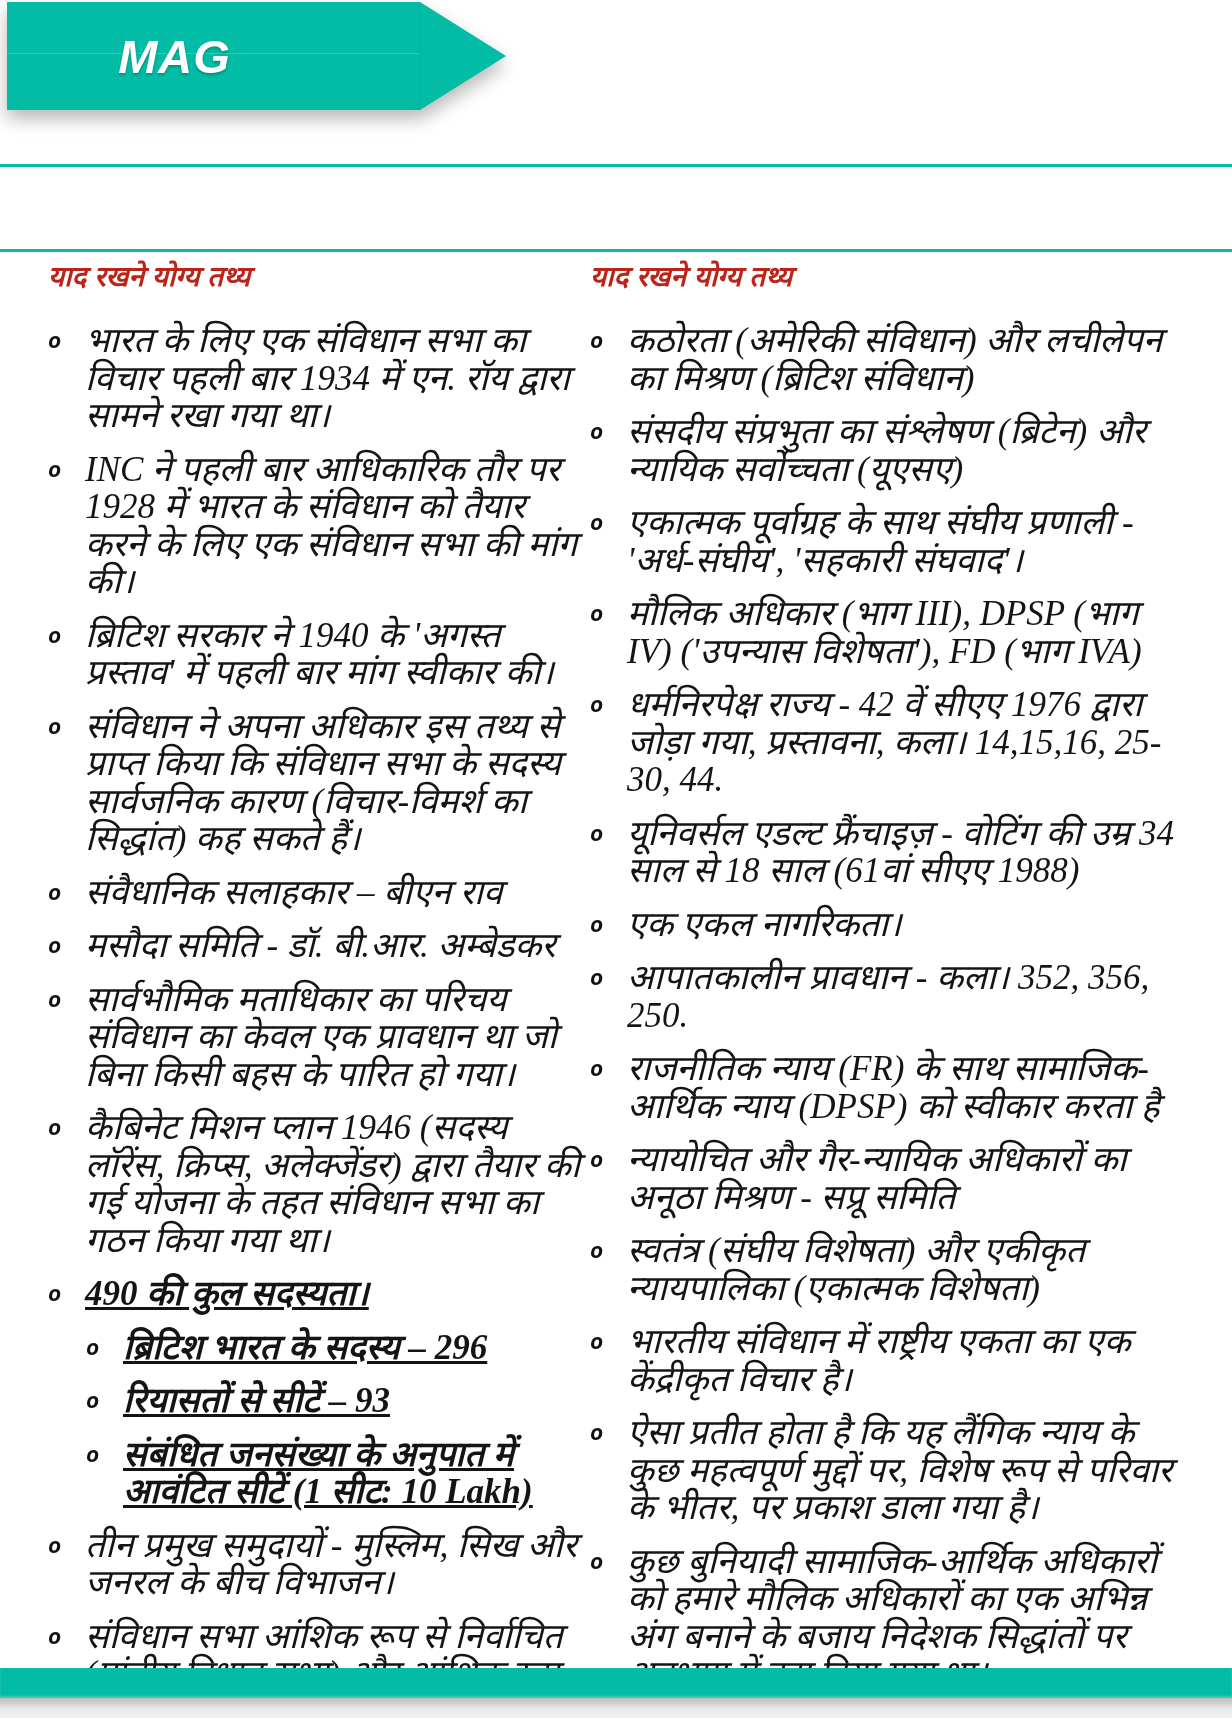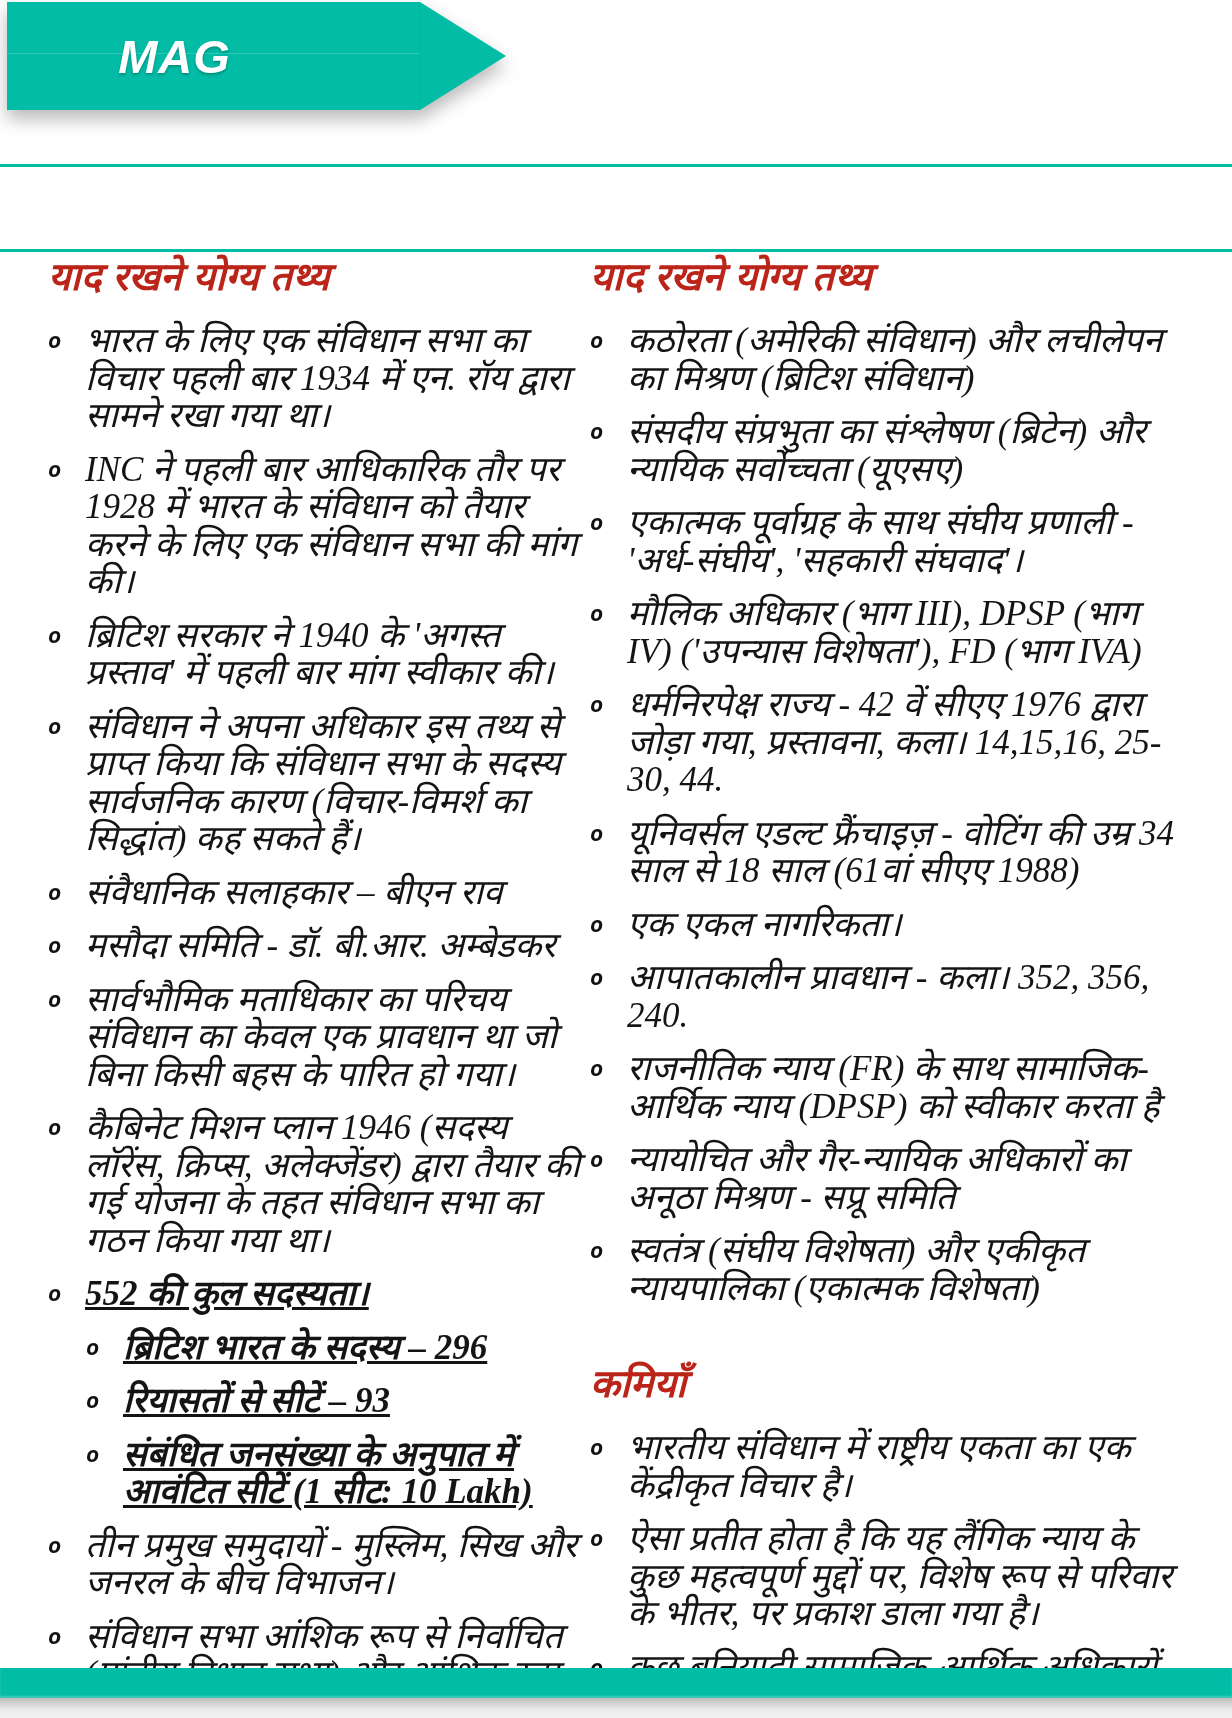--- a/index.html
+++ b/index.html
@@ -31,21 +31,21 @@
     text-align:center;font-family:"Liberation Sans","DejaVu Sans",sans-serif;
     font-weight:800;font-size:52px;color:#0c0c0c;letter-spacing:-1px;}
 
   
   .col{position:absolute;top:258px;}
   .col-left{left:48px;width:534px;}
   .col-right{left:590px;width:598px;}
   .col-title{margin:0 0 22px 0;text-align:center;color:var(--teal);
     font-family:"Liberation Sans","DejaVu Sans",sans-serif;font-weight:700;font-size:34px;line-height:44px;}
   .facts-heading{margin:0 0 26px 0;color:var(--red);
-    font-family:"Liberation Sans","DejaVu Sans",sans-serif;font-weight:700;font-size:39px;line-height:38px;}
+    font-family:"Liberation Sans","DejaVu Sans",sans-serif;font-weight:700;font-size:28px;line-height:38px;}
   .gap-heading{margin-top:58px;}
 
   
   ul.blist{list-style:none;margin:0;padding:0;}
   ul.blist>li{margin:0 0 16px 0;}
   .row{display:flex;align-items:flex-start;}
   .mk{flex:0 0 37px;font-family:"DejaVu Sans Mono","Liberation Mono",monospace;
     font-weight:700;font-size:22px;line-height:37px;color:#111;}
   .tx{flex:1;font-size:35px;line-height:37.5px;}
   li.em .tx{font-weight:700;text-decoration:underline;}
@@ -122,21 +122,21 @@
         </li>
       <li>
           <div class="row">
             <span class="mk">o</span>
             <span class="tx">कैबिनेट मिशन प्लान 1946 (सदस्य लॉरेंस, क्रिप्स, अलेक्जेंडर) द्वारा तैयार की गई योजना के तहत संविधान सभा का गठन किया गया था।</span>
           </div>
         </li>
       <li class="em">
         <div class="row">
             <span class="mk">o</span>
-            <span class="tx">552 की कुल सदस्यता।</span>
+            <span class="tx">490 की कुल सदस्यता।</span>
           </div>
         <ul class="sub">
           <li>
               <div class="row">
                 <span class="mk">o</span>
                 <span class="tx">ब्रिटिश भारत के सदस्य – 296</span>
               </div>
             </li>
           <li>
               <div class="row">
@@ -215,21 +215,21 @@
         </li>
       <li>
           <div class="row">
             <span class="mk">o</span>
             <span class="tx">एक एकल नागरिकता।</span>
           </div>
         </li>
       <li>
           <div class="row">
             <span class="mk">o</span>
-            <span class="tx">आपातकालीन प्रावधान - कला। 352, 356, 240.</span>
+            <span class="tx">आपातकालीन प्रावधान - कला। 352, 356, 250.</span>
           </div>
         </li>
       <li>
           <div class="row">
             <span class="mk">o</span>
             <span class="tx">राजनीतिक न्याय (FR) के साथ सामाजिक-आर्थिक न्याय (DPSP) को स्वीकार करता है</span>
           </div>
         </li>
       <li>
           <div class="row">
@@ -238,21 +238,20 @@
           </div>
         </li>
       <li>
           <div class="row">
             <span class="mk">o</span>
             <span class="tx">स्वतंत्र (संघीय विशेषता) और एकीकृत न्यायपालिका (एकात्मक विशेषता)</span>
           </div>
         </li>
     </ul>
 
-    <h3 class="facts-heading gap-heading">कमियाँ</h3>
     <ul class="blist">
       <li>
           <div class="row">
             <span class="mk">o</span>
             <span class="tx">भारतीय संविधान में राष्ट्रीय एकता का एक केंद्रीकृत विचार है।</span>
           </div>
         </li>
       <li>
           <div class="row">
             <span class="mk">o</span>

